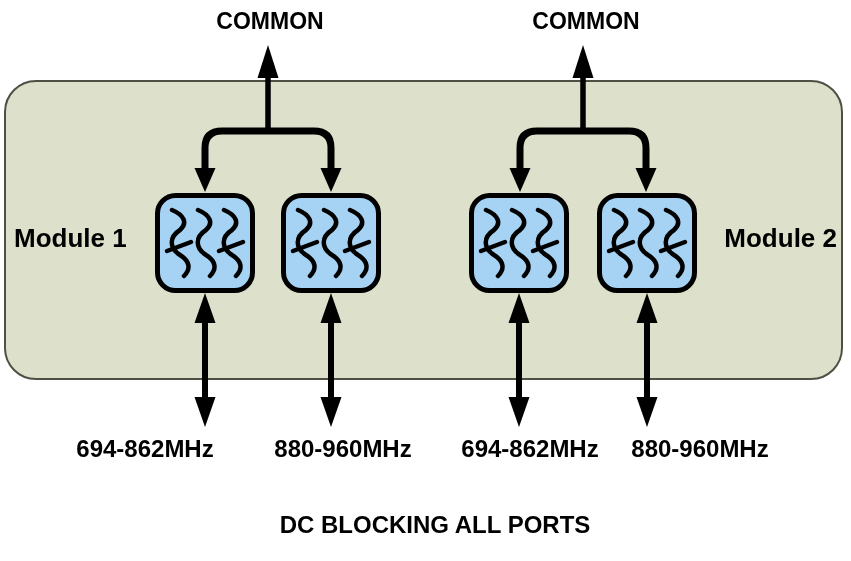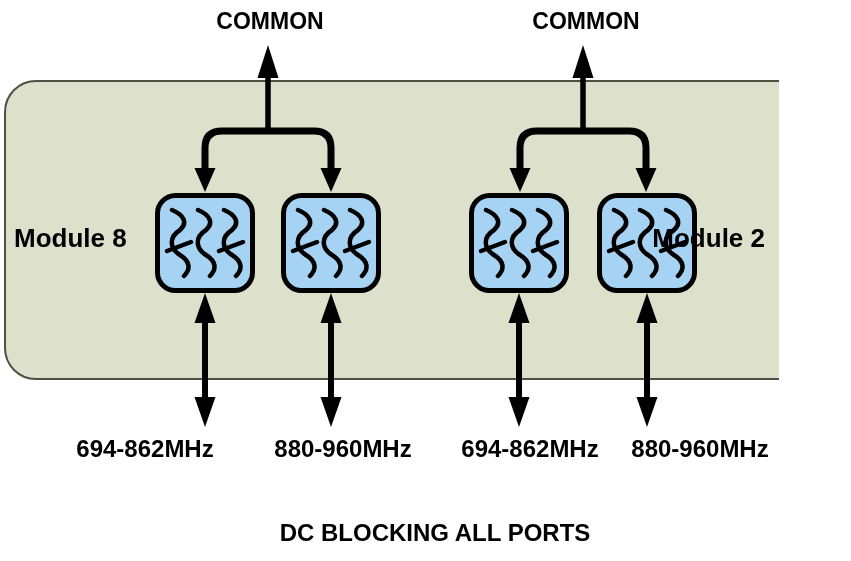--- a/index.html
+++ b/index.html
@@ -1,18 +1,18 @@
 <!DOCTYPE html>
 <html><head>
 <meta charset="utf-8">
 <style>
   html, body { margin: 0; padding: 0; background: #ffffff; }
   .stage {
     position: relative;
-    width: 779px;
+    width: 851px;
     height: 561px;
     background: #ffffff;
     font-family: "Liberation Sans", sans-serif;
     overflow: hidden;
     text-decoration: underline;
   }
   .enclosure {
     position: absolute;
     left: 4px;
     top: 80px;
@@ -92,23 +92,23 @@
 
     <use href="#dblarrow" x="205" y="0"></use>
     <use href="#dblarrow" x="331" y="0"></use>
     <use href="#dblarrow" x="519" y="0"></use>
     <use href="#dblarrow" x="647" y="0"></use>
   </svg>
 
   <div class="lbl centered common-lbl" style="left:270px;">COMMON</div>
   <div class="lbl centered common-lbl" style="left:586px;">COMMON</div>
 
-  <div class="lbl module-lbl" style="left:14px;">Module 8</div>
+  <div class="lbl module-lbl" style="left:14px;">Module 1</div>
   <div class="lbl module-lbl" style="right:14px;text-align:right;">Module 2</div>
 
   <div class="lbl centered freq-lbl" style="left:145px;">694-862MHz</div>
   <div class="lbl centered freq-lbl" style="left:343px;">880-960MHz</div>
   <div class="lbl centered freq-lbl" style="left:530px;">694-862MHz</div>
   <div class="lbl centered freq-lbl" style="left:700px;">880-960MHz</div>
 
-  <div class="lbl centered footer-lbl" style="left:435px;margin-top:8px;">DC BLOCKING ALL PORTS</div>
+  <div class="lbl centered footer-lbl" style="left:435px;">DC BLOCKING ALL PORTS</div>
 
 </div>
 
 </body></html>

